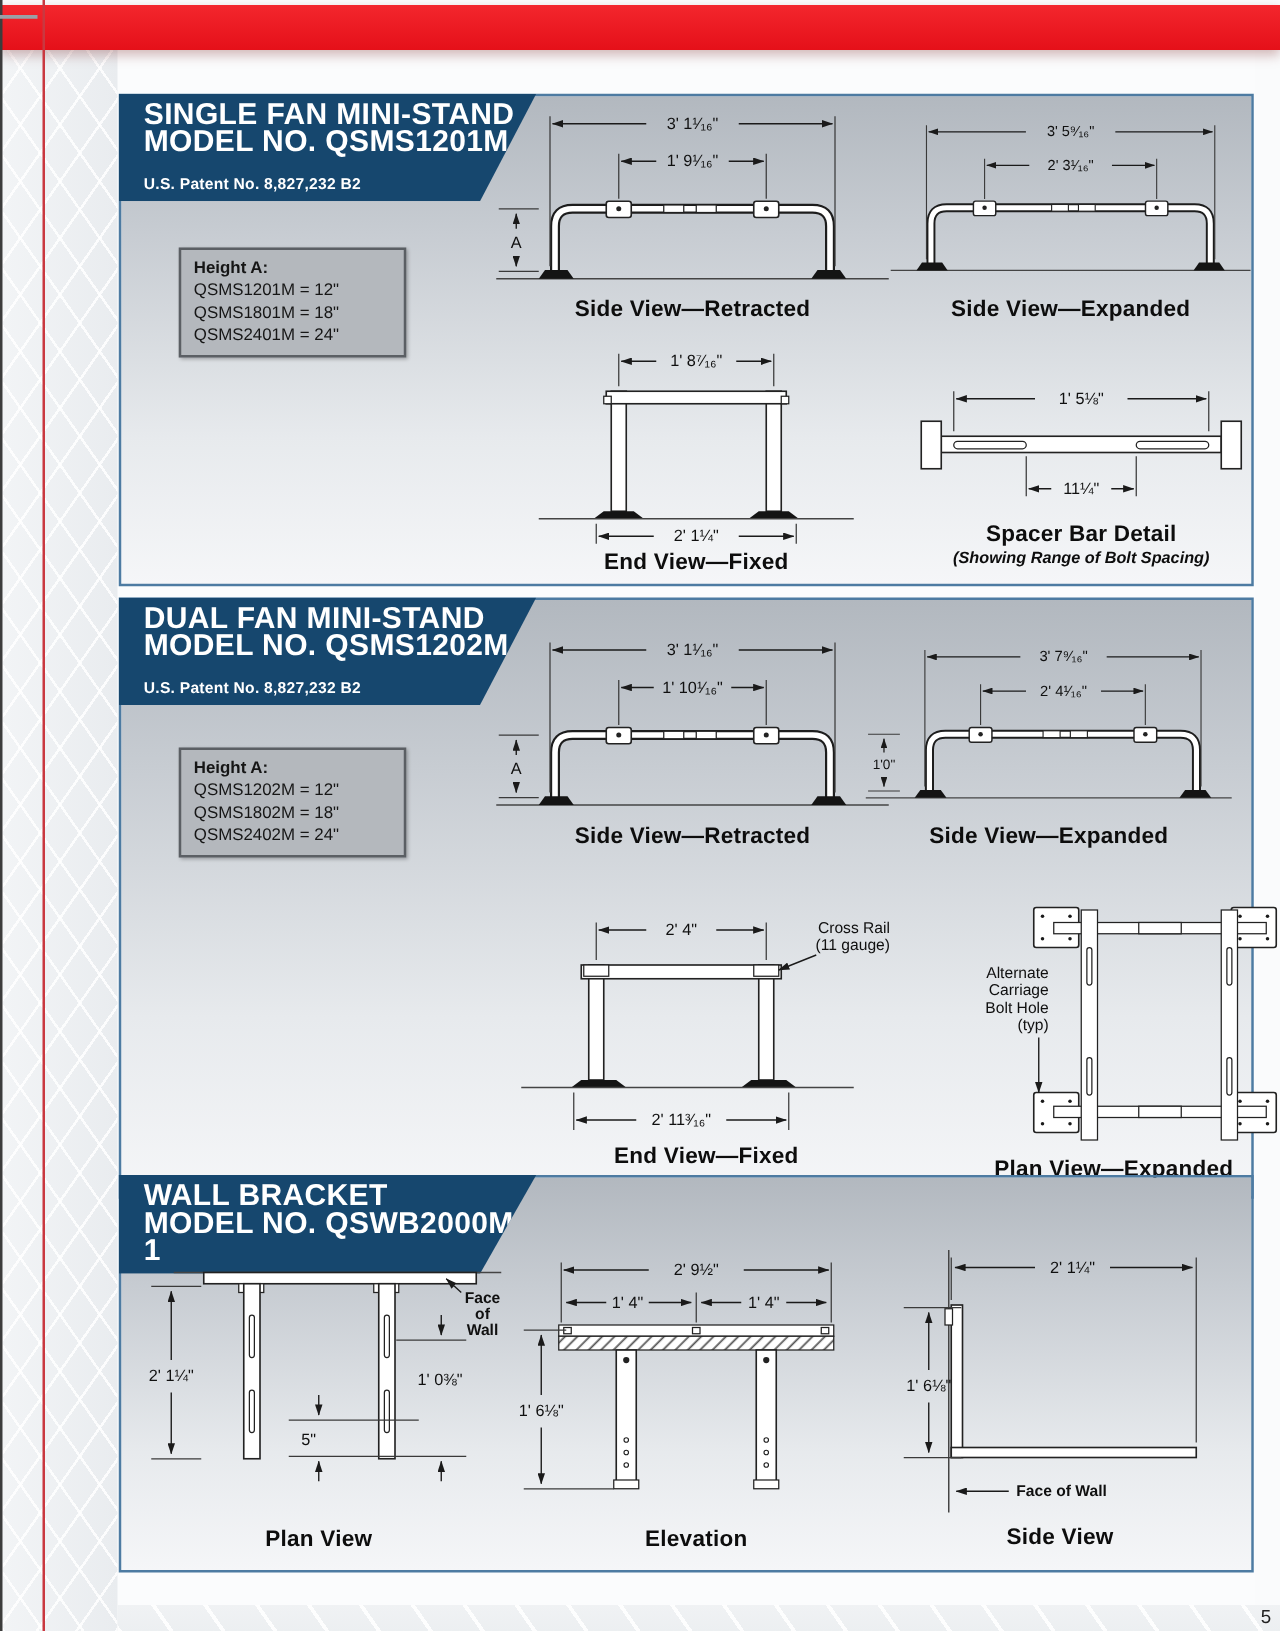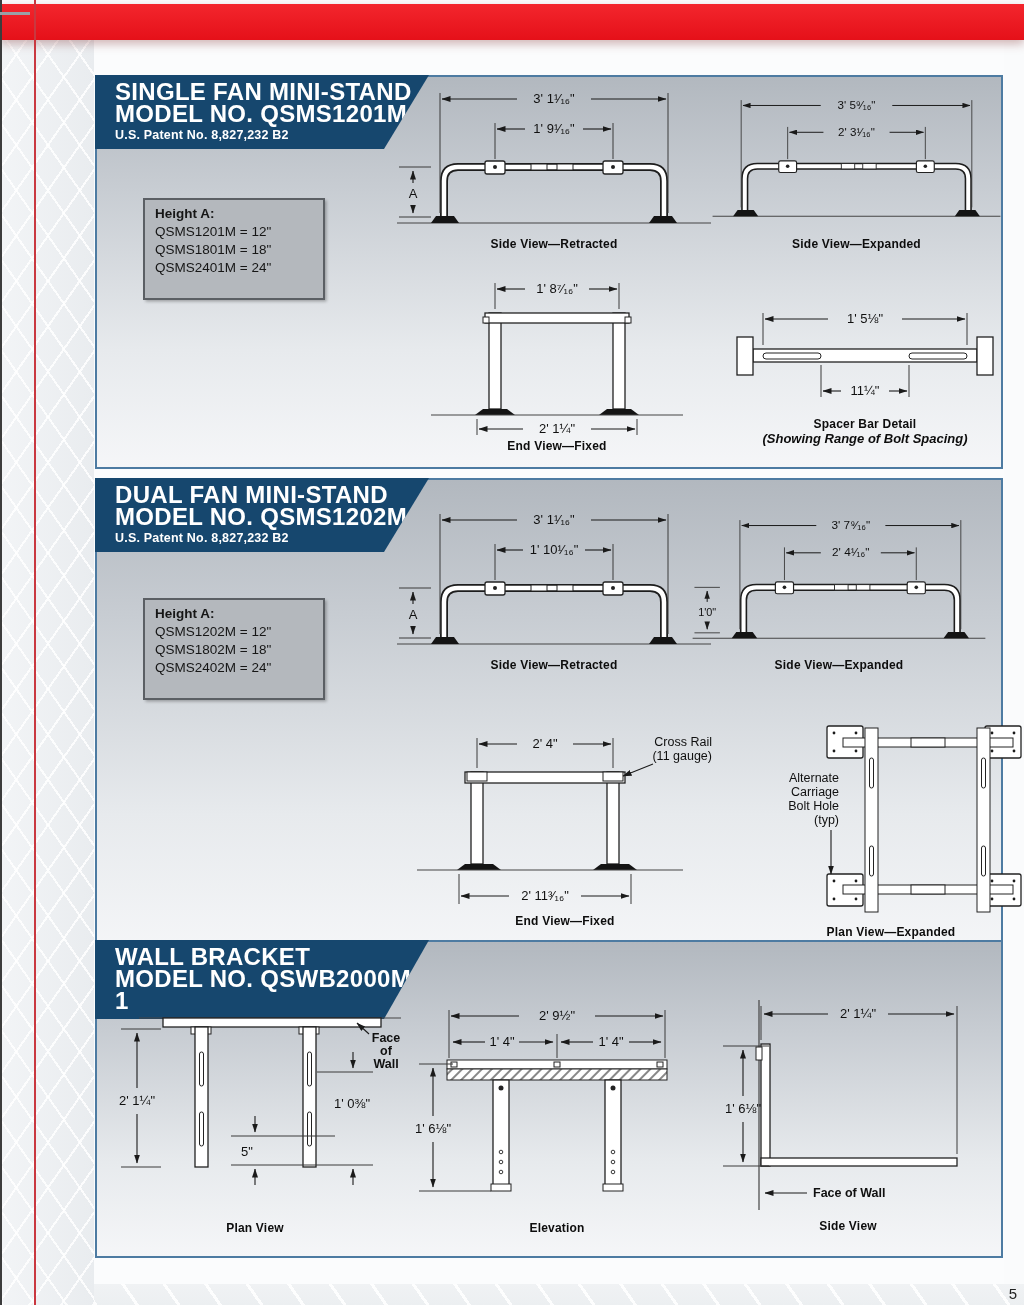--- a/index.html
+++ b/index.html
@@ -24,26 +24,26 @@
   .tex-right{right:0;top:40px;width:20px;height:1244px;background:#fafbfc;}
   .pagenum{right:7px;top:1285px;font-size:15px;color:#222;}
 
   
   .panel{position:absolute;left:95px;width:908px;border:2px solid #4d7ba2;box-sizing:border-box;
          background:linear-gradient(180deg,#b2b8bf 0%,#c7ccd2 28%,#e7eaed 70%,#f5f6f8 100%);}
   .hdr{position:absolute;top:-2px;left:-2px;width:334px;background:#16476e;color:#fff;
        padding:6px 0 7px 20px;box-sizing:border-box;
        clip-path:polygon(0 0,100% 0,calc(100% - 45px) 100%,0 100%);}
   .hdr .t1{font-size:24px;font-weight:bold;line-height:22px;letter-spacing:.3px;}
-  .hdr .pat{font-size:12.5px;font-weight:bold;margin-top:3px;letter-spacing:.2px;}
-  .hbox{position:absolute;background:#b4b8bd;border:2px solid #5b5f64;padding:5px 10px 21px 10px;
+  .hdr .pat{font-size:12.5px;font-weight:bold;margin-top:15px;letter-spacing:.2px;}
+  .hbox{position:absolute;background:#b4b8bd;border:2px solid #5b5f64;padding:5px 10px 7px 10px;
         font-size:13.5px;color:#161616;line-height:18px;box-shadow:1.5px 1.5px 3px rgba(0,0,0,.3);}
   .hbox .hb-t{font-weight:bold;}
   .fig{position:absolute;}
-  .figcap{font-weight:bold;font-size:12px;color:#0d0d0d;text-align:center;margin-top:2px;
+  .figcap{font-weight:bold;font-size:18px;color:#0d0d0d;text-align:center;margin-top:2px;
           letter-spacing:.2px;}
   .figsub{font-weight:bold;font-style:italic;font-size:13px;color:#0d0d0d;text-align:center;}
 
   
   svg{display:block;}
   svg text{font-family:"Liberation Sans","DejaVu Sans",sans-serif;font-size:13px;fill:#101010;}
   svg text.an{font-size:12.5px;}
   svg text.anb{font-size:12.5px;font-weight:bold;}
   .d{stroke:#1a1a1a;stroke-width:1.1;fill:none;}
   .x{stroke:#3a3a3a;stroke-width:1;fill:none;}

